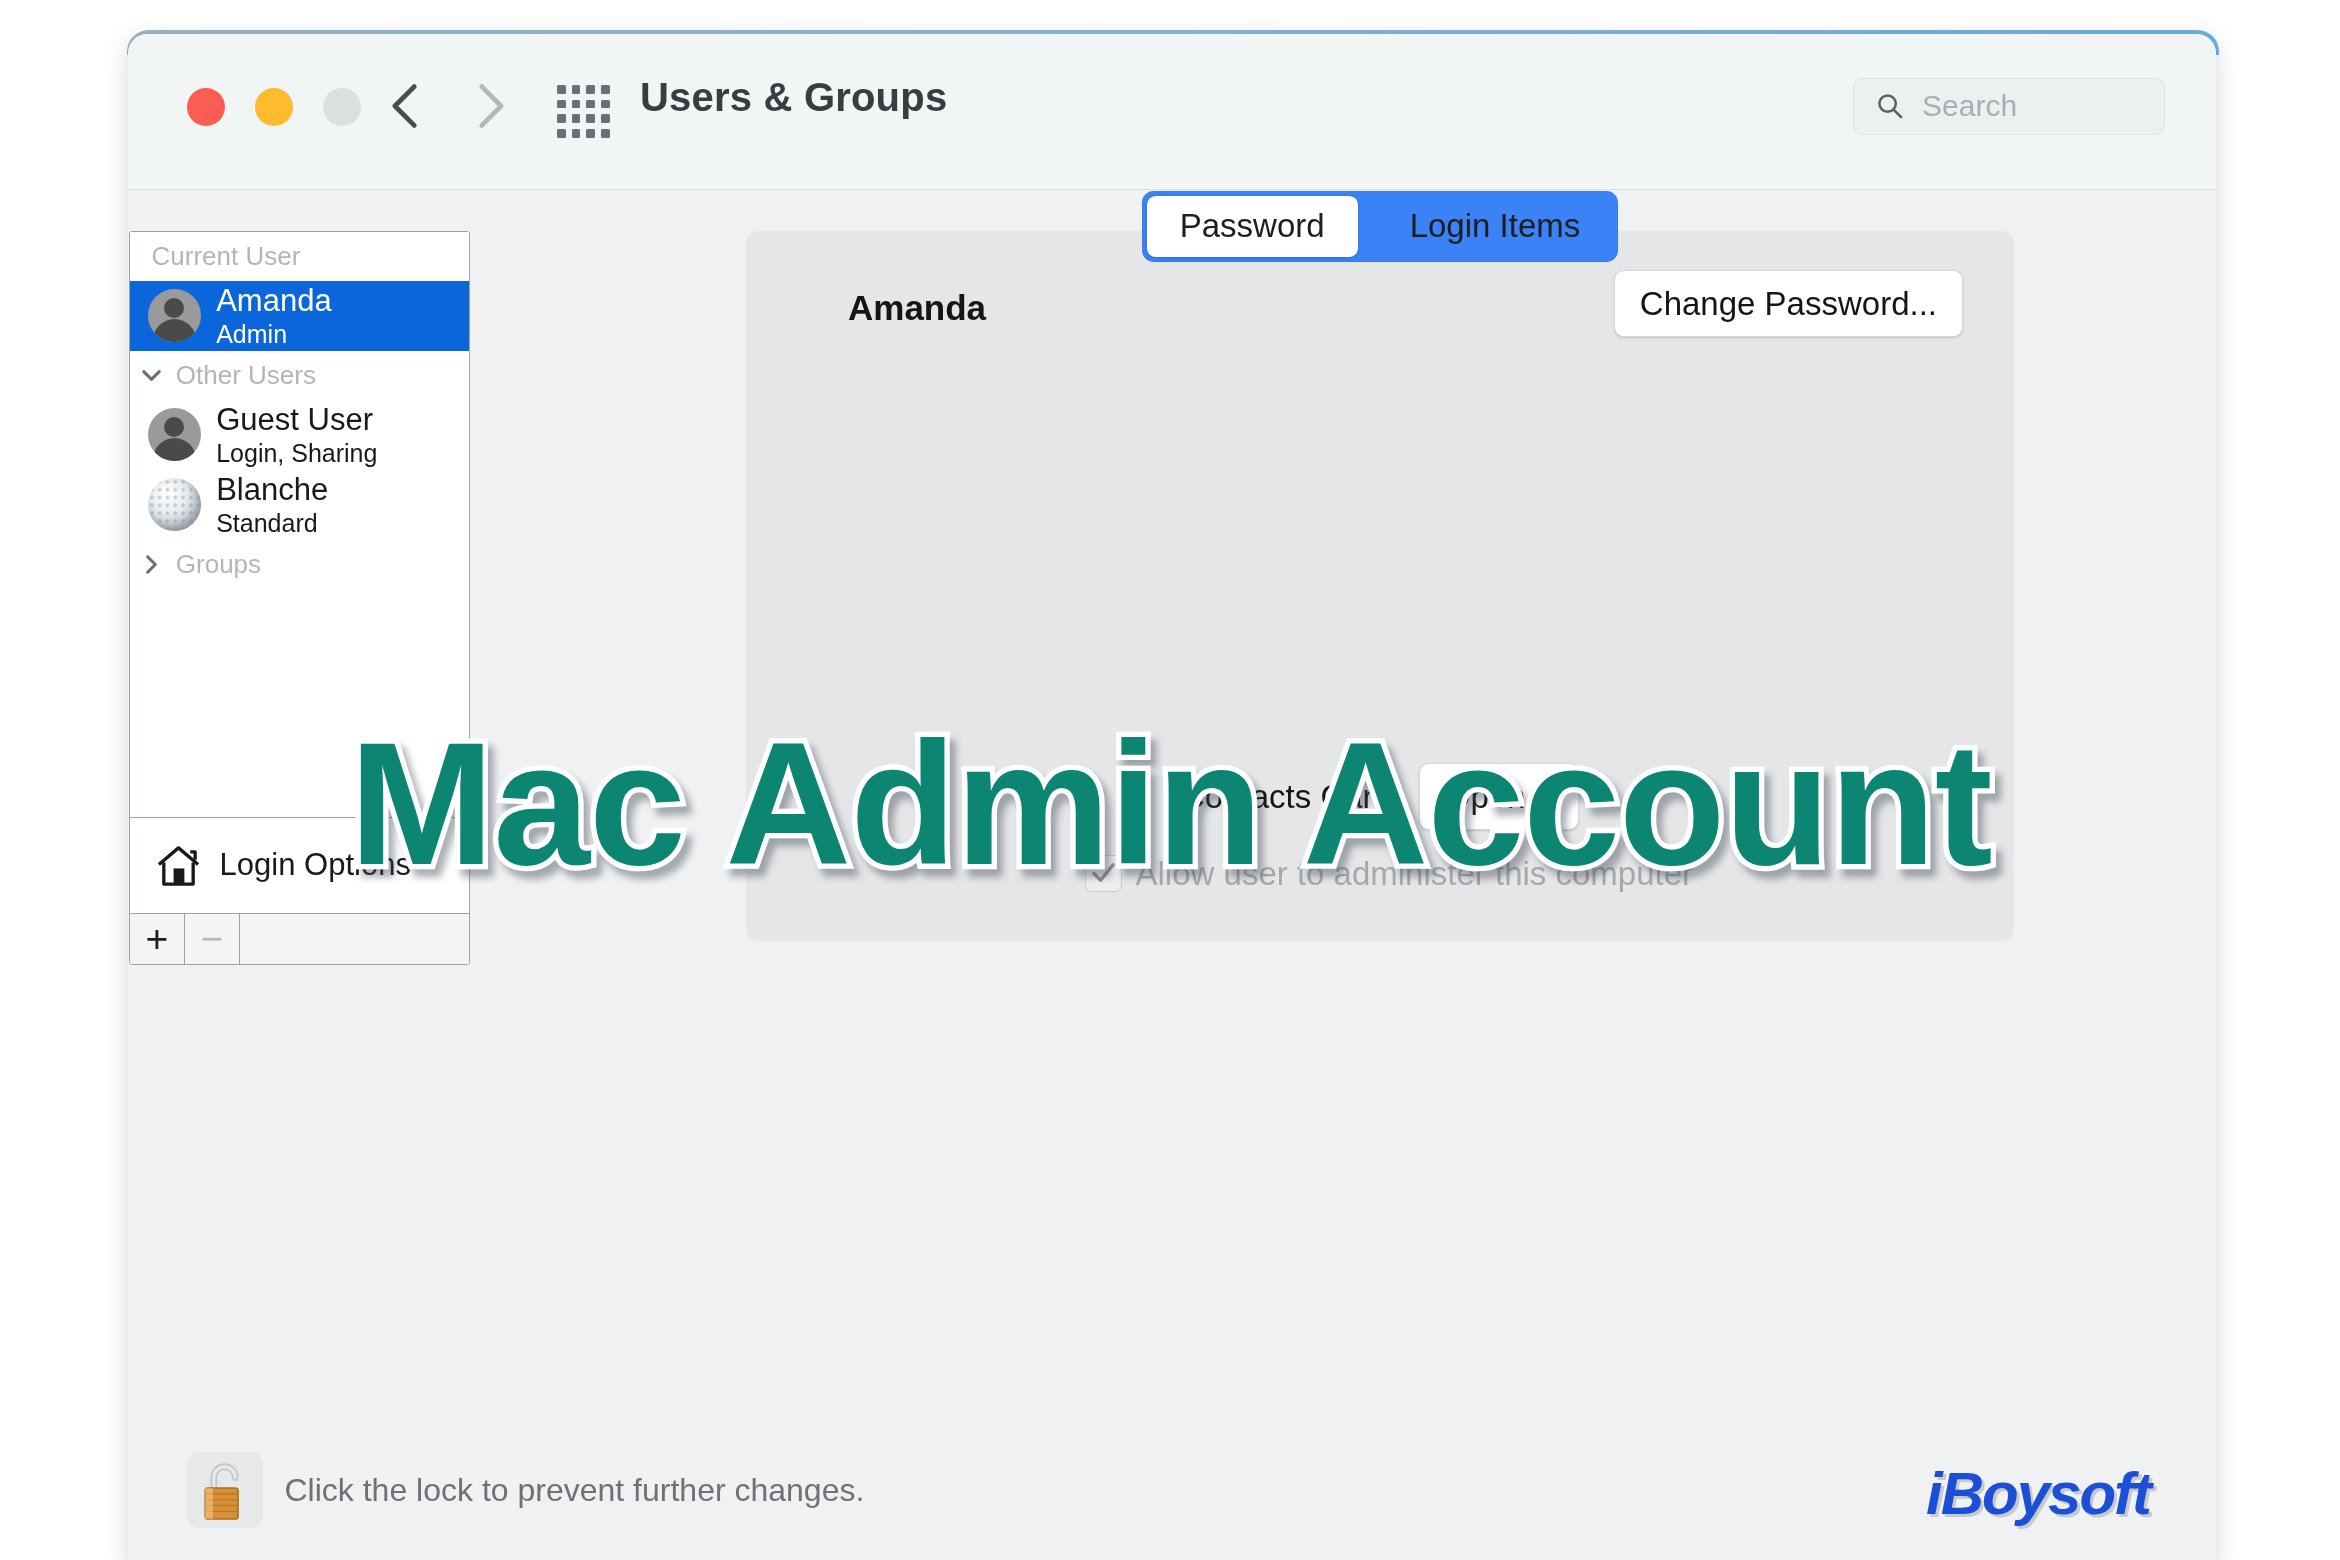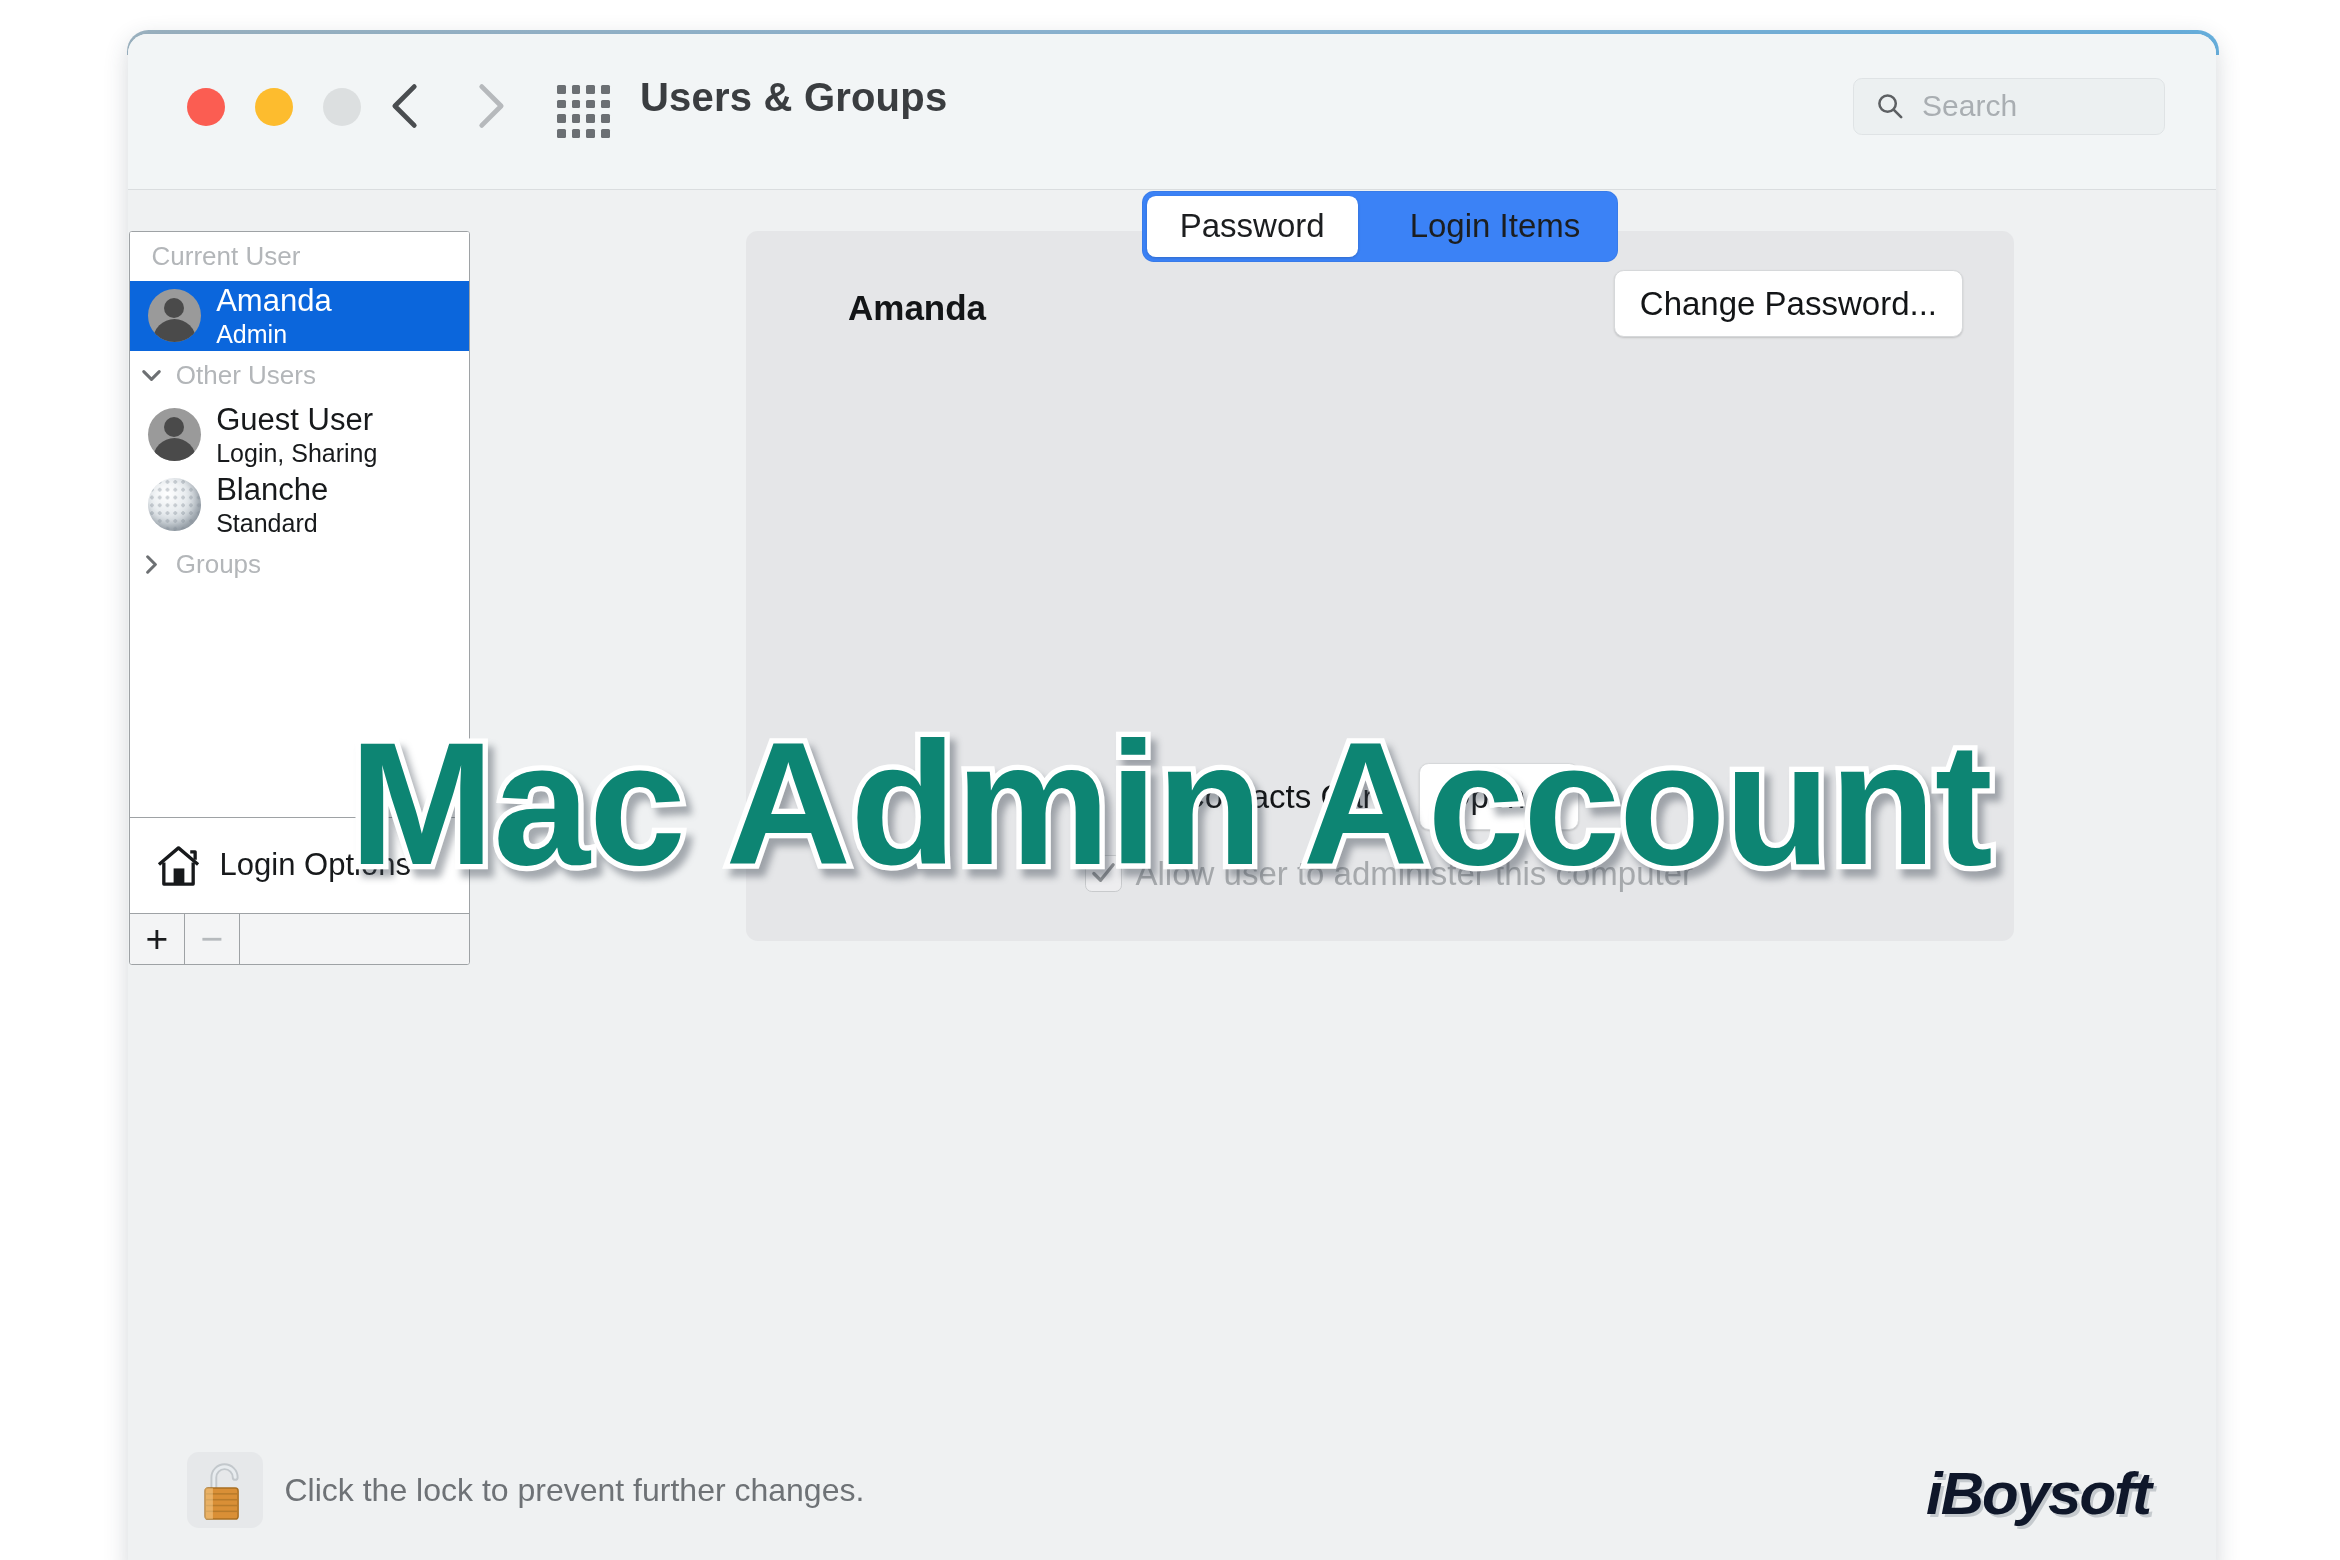--- a/index.html
+++ b/index.html
@@ -333,21 +333,21 @@
   .lock-btn svg { position: absolute; left: 10.7px; top: 5.9px; }
   .footer-text { font-size: 32px; color: #6e7276; }
 
   .logo {
     position: absolute;
     right: 66px;
     bottom: 51px;
     font-size: 60px;
     font-weight: bold;
     font-style: italic;
-    color: #0f172a;
+    color: #1d4ed8;
     letter-spacing: -2px;
     text-shadow: 2.9px 2.9px 0 rgba(120,130,140,.35);
   }
 
   
   .watermark {
     position: absolute;
     left: 0;
     top: 673px;
     width: 2341px;

